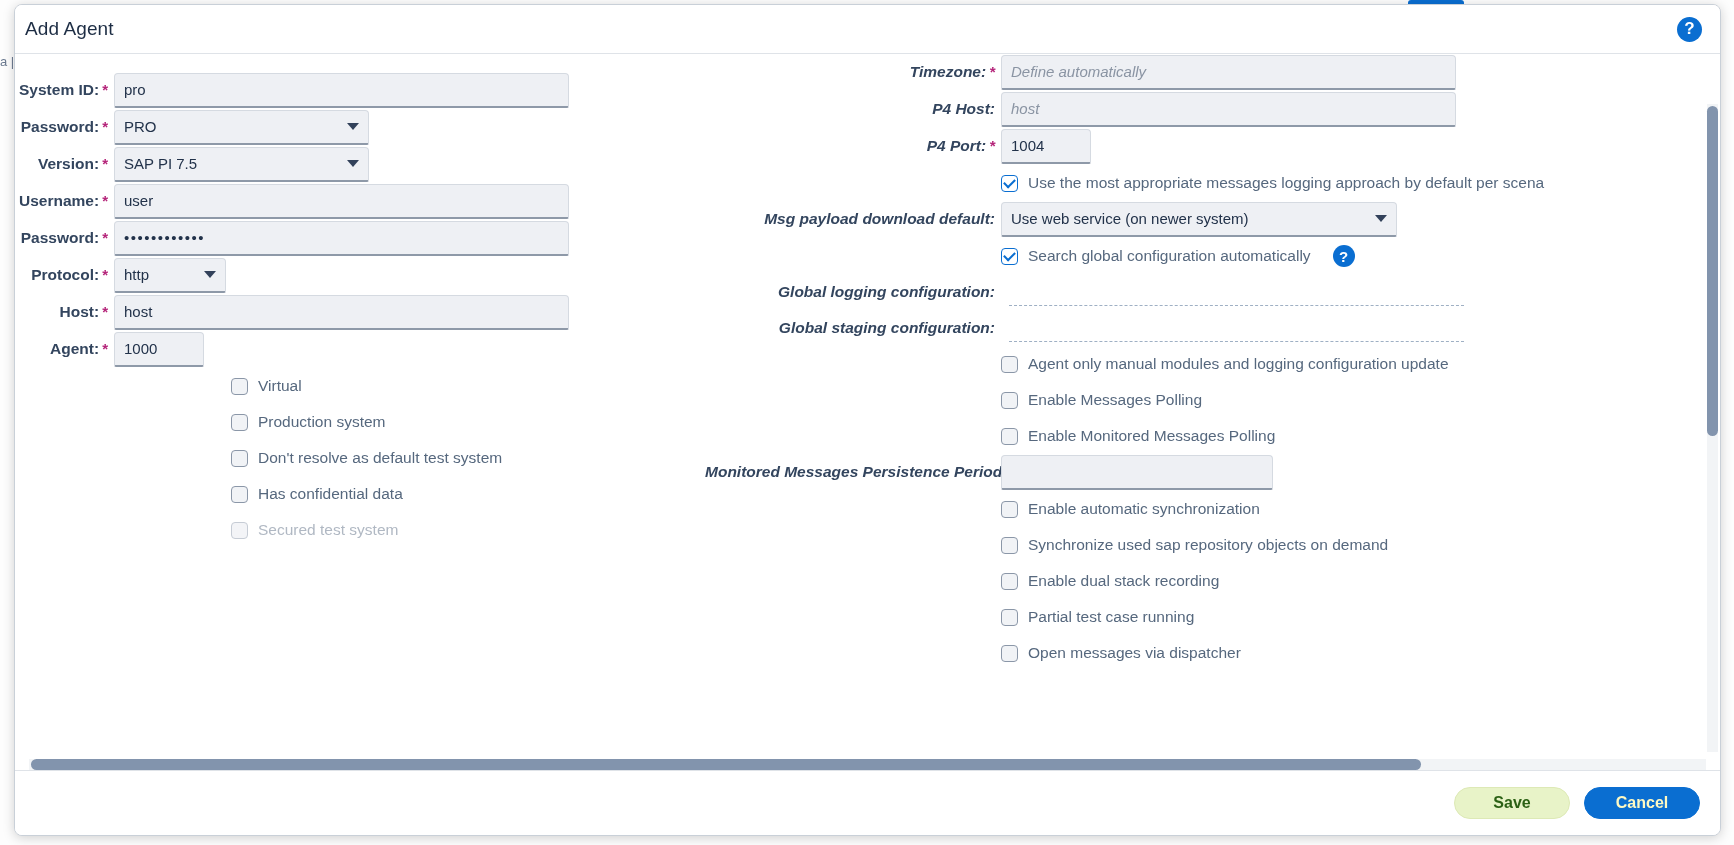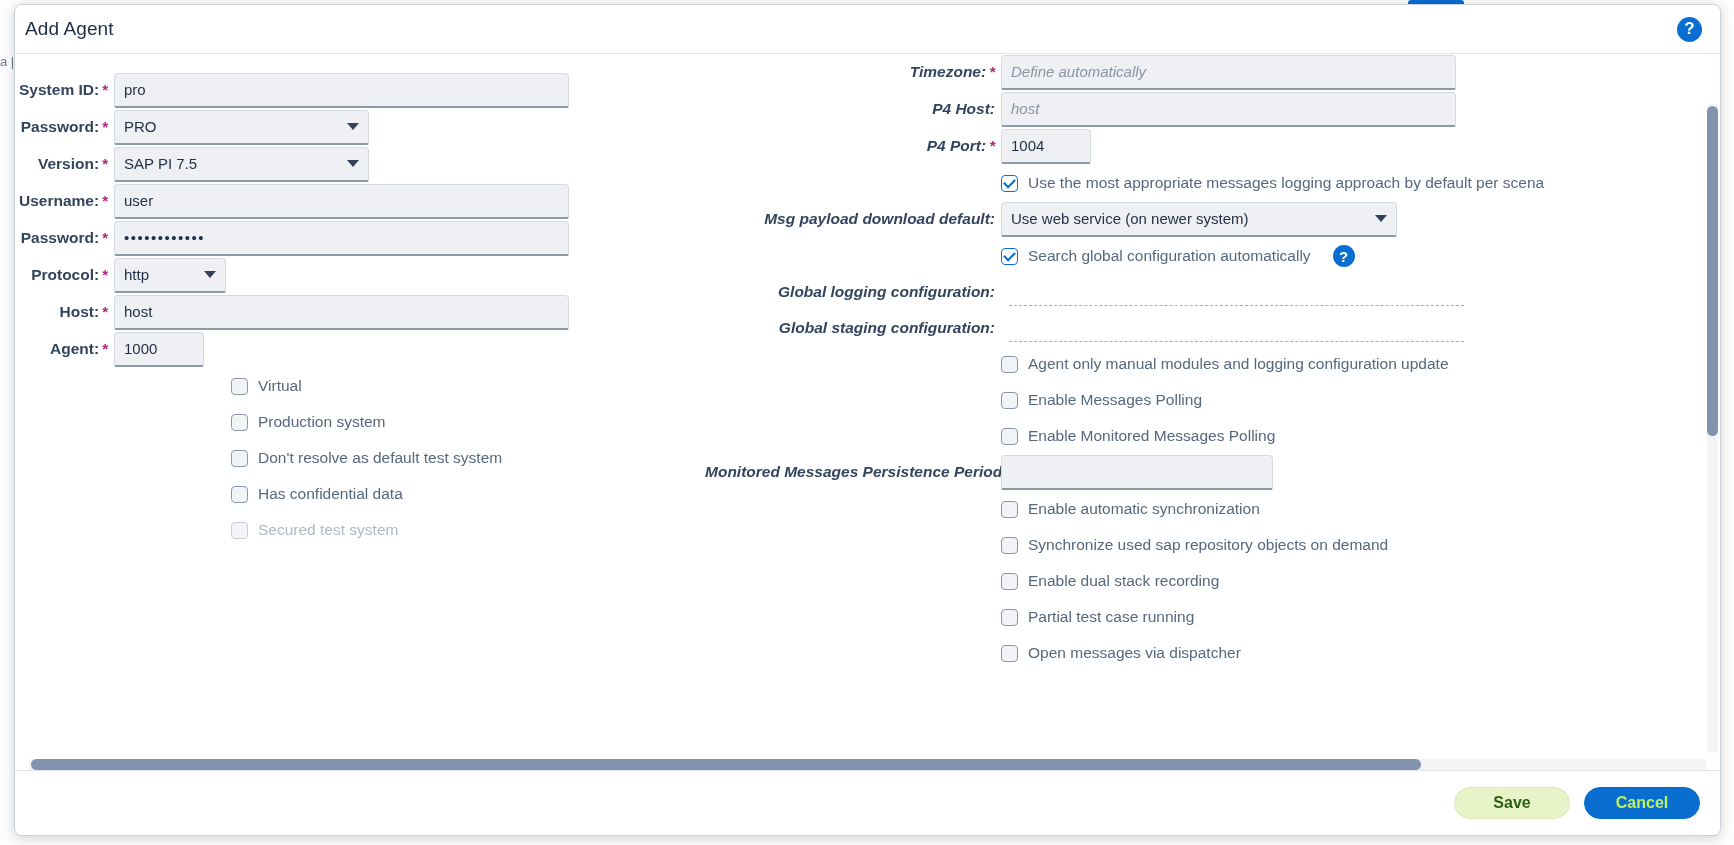--- a/index.html
+++ b/index.html
@@ -122,21 +122,21 @@
   .footer{
     height:64px;min-height:64px;border-top:1px solid #dfe3e8;background:#fff;
     display:flex;align-items:center;justify-content:flex-end;padding-right:20px;gap:14px;
   }
   .btn{
     height:32px;border-radius:16px;font-size:16px;font-weight:bold;
     display:flex;align-items:center;justify-content:center;cursor:pointer;
     font-family:"Liberation Sans", sans-serif;box-sizing:border-box;
   }
   .btn-save{width:116px;background:#e8f3c8;color:#2c6115;border:1px solid #dde9b6;}
-  .btn-cancel{width:116px;background:#0a6ed1;color:#bef264;border:1px solid #0a6ed1;}
+  .btn-cancel{width:116px;background:#0a6ed1;color:#fef9c3;border:1px solid #0a6ed1;}
 </style>
 </head>
 <body>
 
 <div class="bg-page">
   <div class="bg-strip">a  |  y  e  r  )  e</div>
 </div>
 
 <div class="peek-tab"></div>
 

